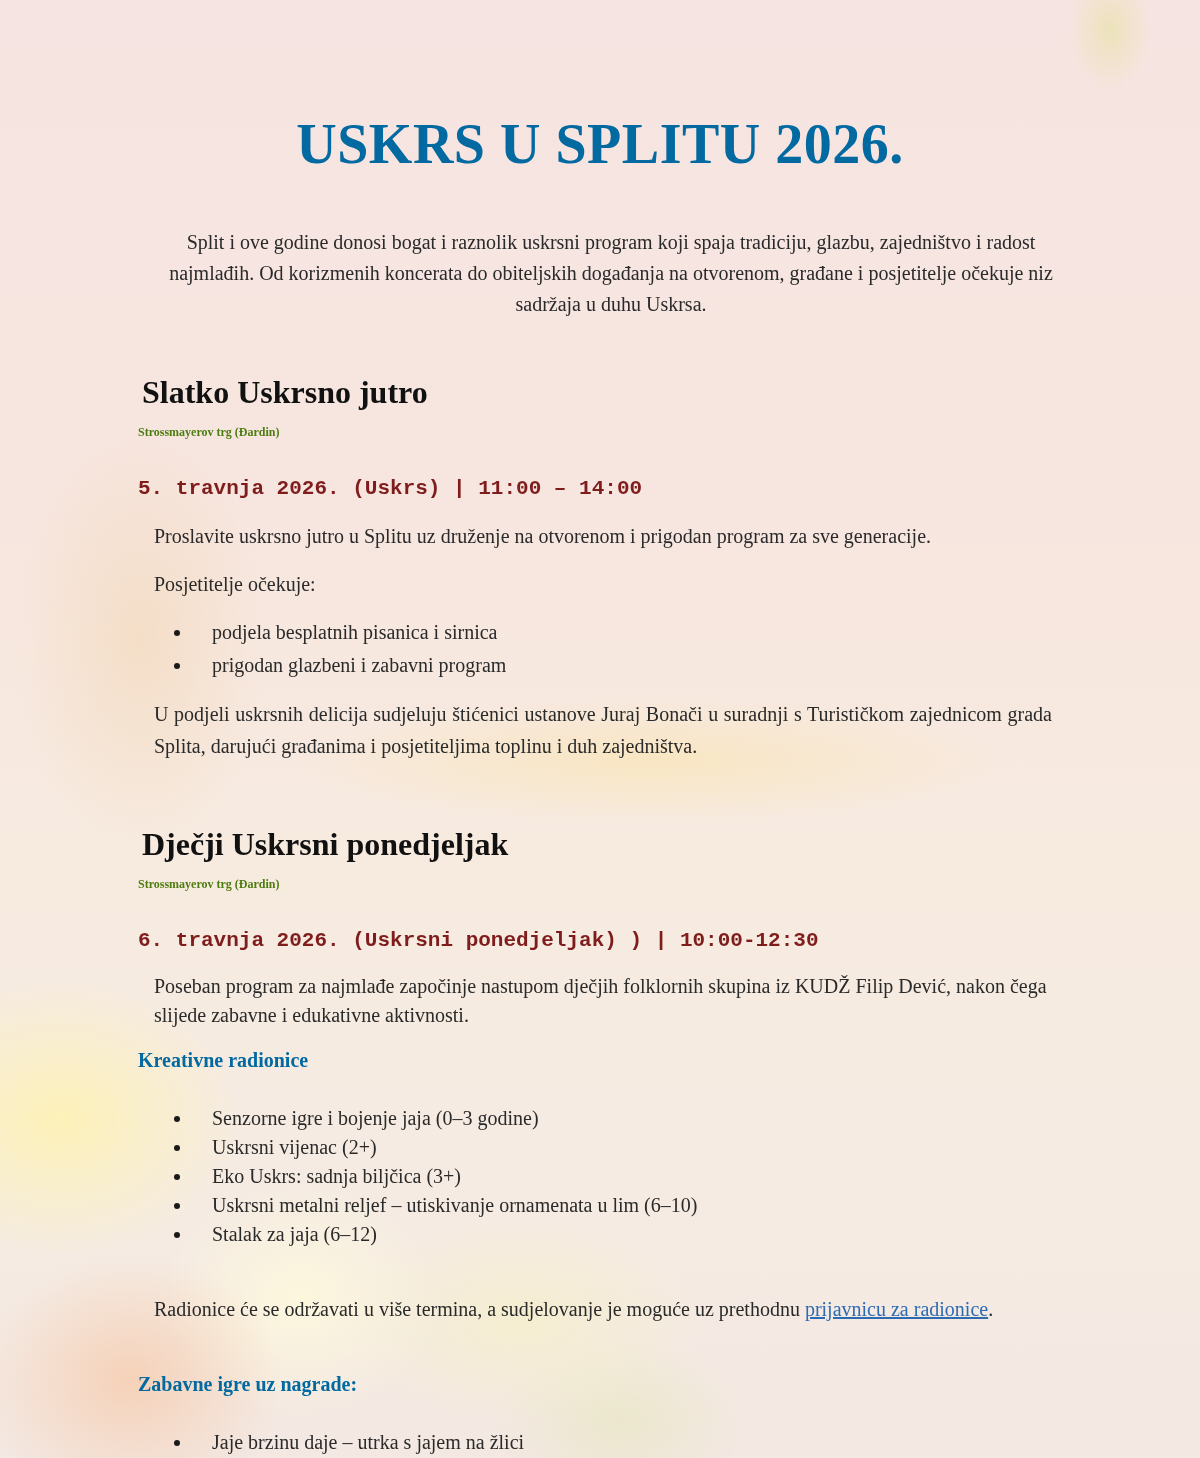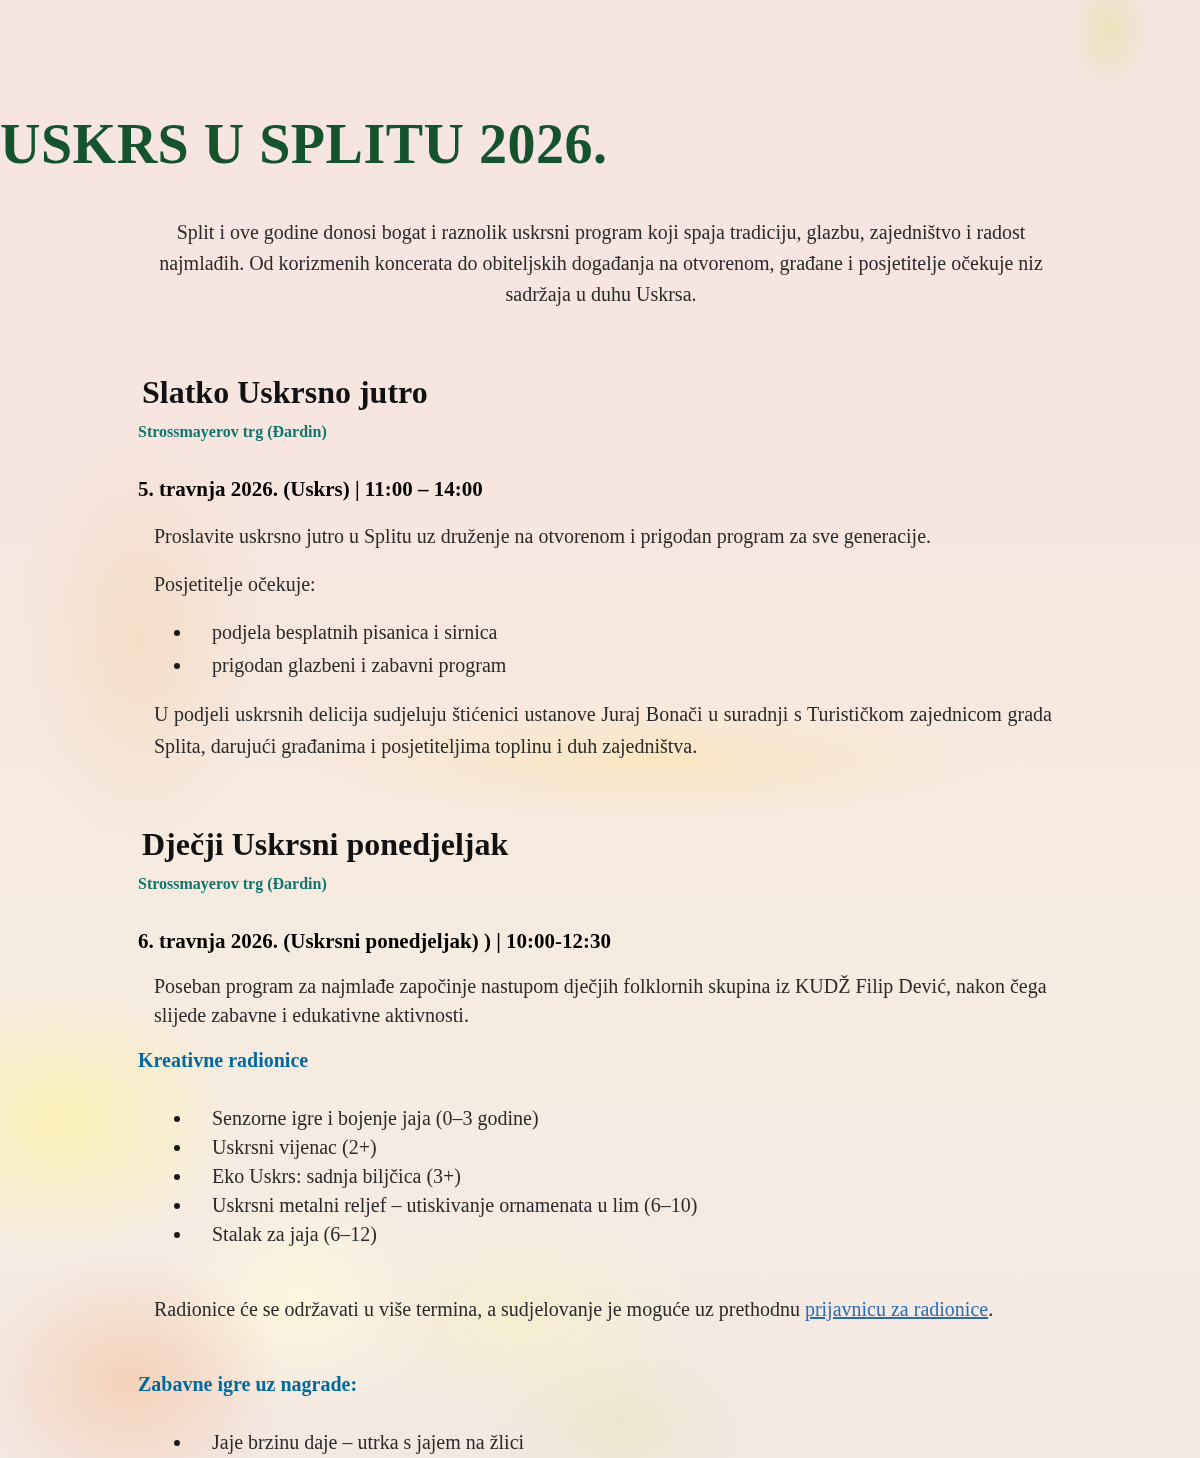--- a/index.html
+++ b/index.html
@@ -35,66 +35,67 @@
       position: relative;
       z-index: 1;
       width: 1200px;
       height: 1458px;
     }
     .title {
       position: absolute;
       top: 112px;
       left: 0;
       width: 1200px;
-      text-align: left;
+      text-align: center;
       font-family: "Liberation Serif", "DejaVu Serif", serif;
       font-weight: bold;
       font-size: 56px;
       letter-spacing: 0.5px;
-      color: #14532d;
+      color: #0369a1;
       margin: 0;
     }
     .intro {
       position: absolute;
       top: 216px;
       left: 150px;
       width: 900px;
       text-align: center;
       font-size: 20px;
       line-height: 31px;
       color: #2a2a2a;
-      margin: 1px;
+      margin: 11px;
     }
     .content {
       position: absolute;
       left: 138px;
       top: 366px;
       width: 930px;
     }
     h2 {
       font-family: "Liberation Serif", "DejaVu Serif", serif;
       font-size: 32px;
       font-weight: bold;
       margin: 4px;
       line-height: 44px;
       color: #111;
     }
     .venue {
       font-weight: bold;
-      font-size: 16px;
+      font-size: 12px;
       line-height: 28px;
       margin: 0;
-      color: #0f766e;
+      color: #4d7c0f;
     }
     .date {
       font-weight: bold;
       font-size: 21px;
       line-height: 30px;
       margin: 0;
-      color: #000000;
+      color: #7f1d1d;
+      font-family: Liberation Mono, monospace;
     }
     .p {
       font-size: 20px;
       line-height: 32px;
       margin: 16px;
       color: #2a2a2a;
     }
     .justify {
       text-align: justify;
       text-align-last: left;

